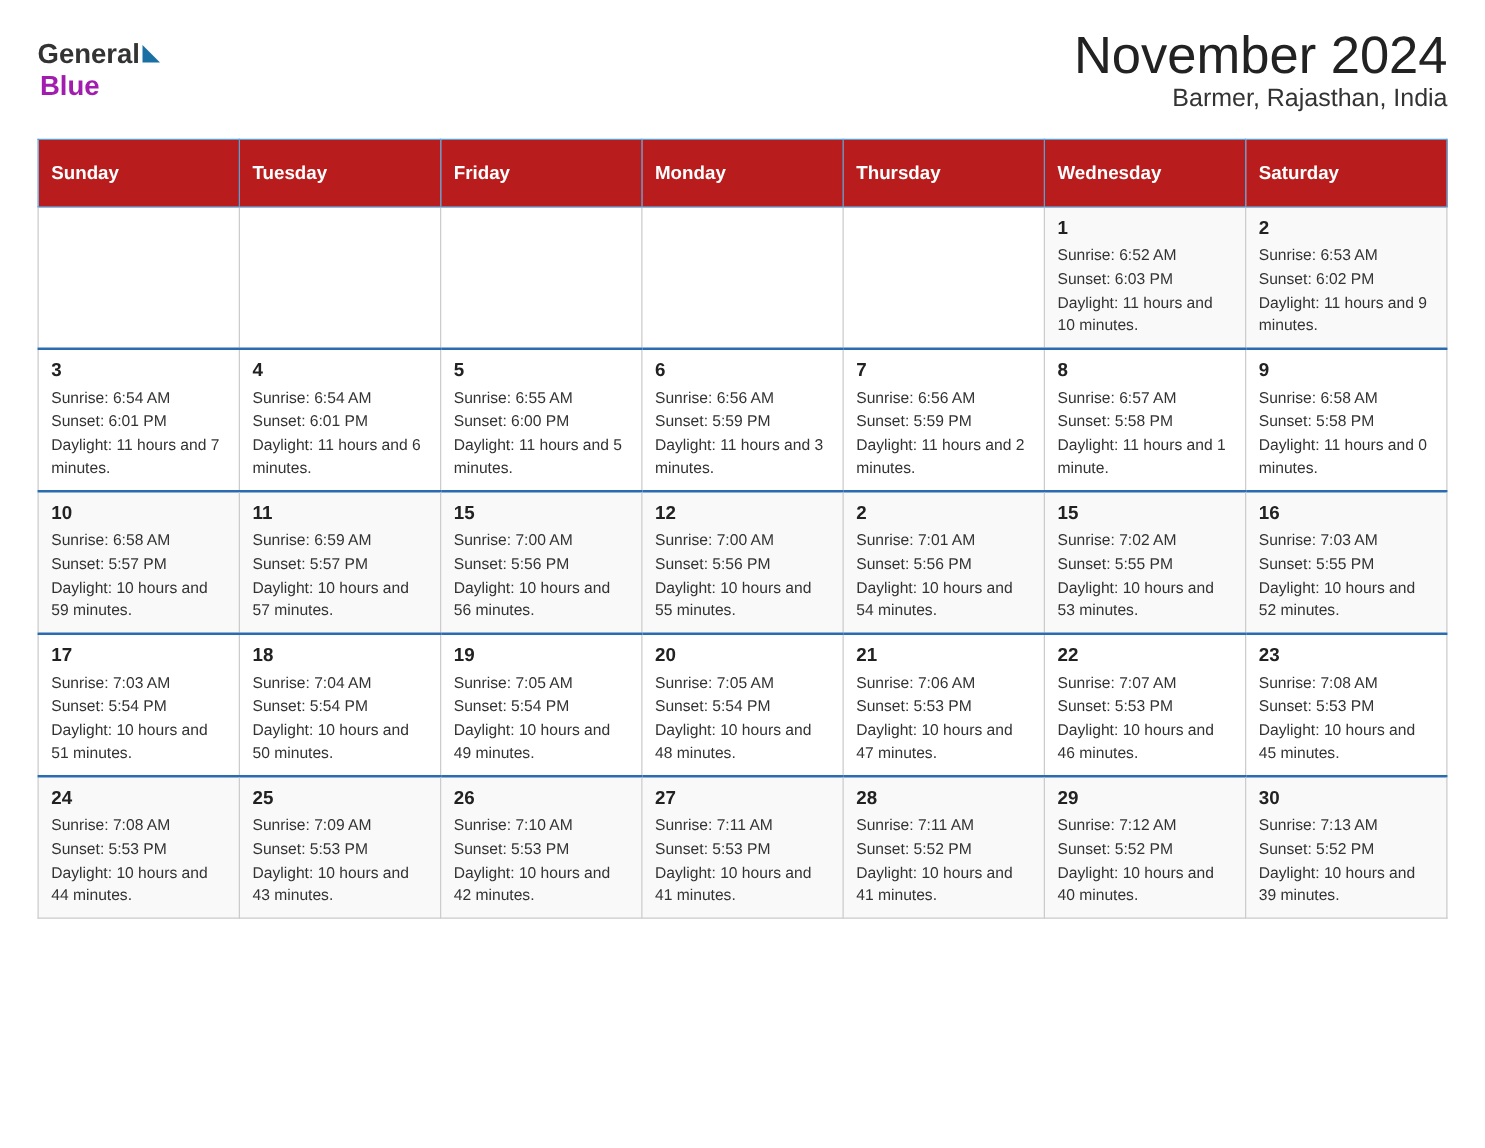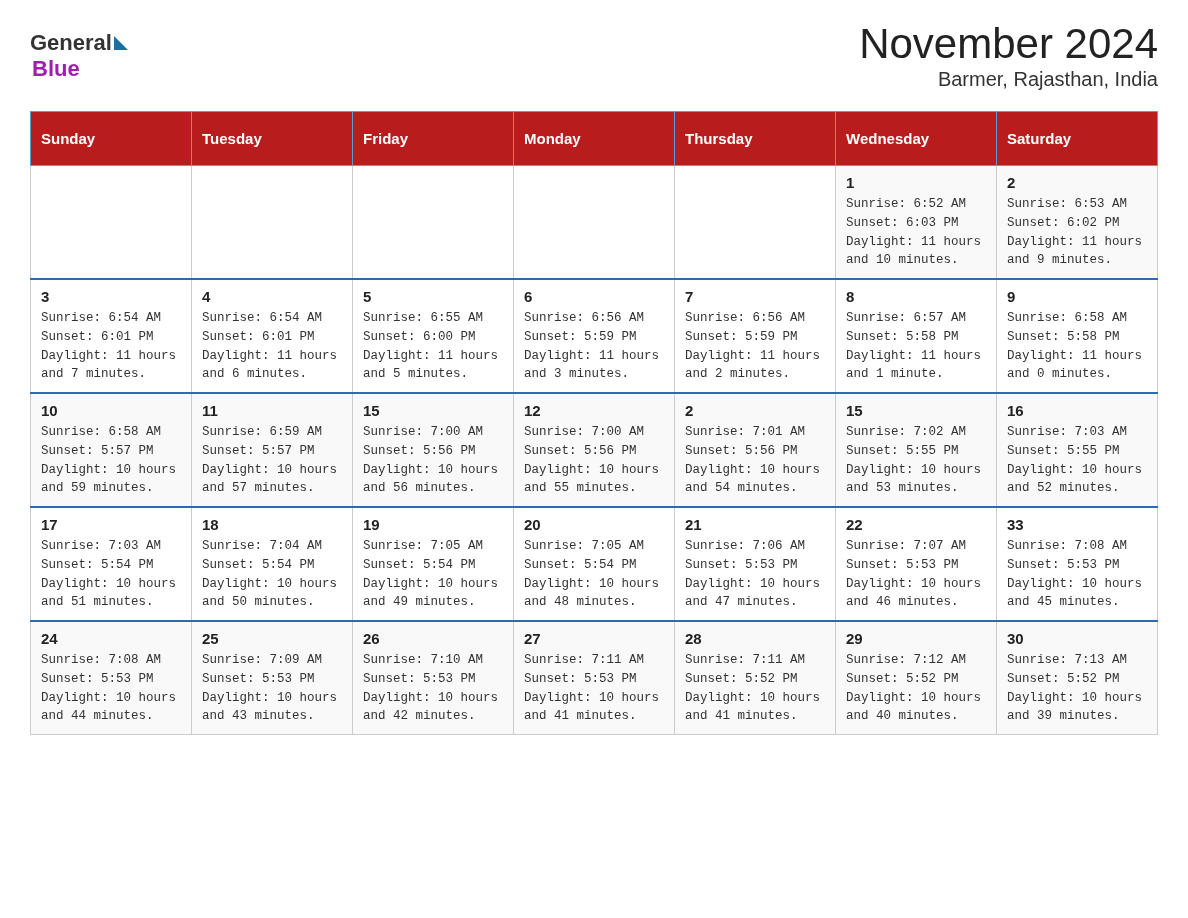--- a/index.html
+++ b/index.html
@@ -94,21 +94,20 @@
     .day-number {
       font-size: 15px;
       font-weight: bold;
       margin-bottom: 4px;
       color: #222;
     }
     .day-info {
       font-size: 12.5px;
       color: #333;
       line-height: 1.5;
-      font-family: Liberation Mono, monospace;
     }
     .empty-cell {
       background: #fff !important;
     }
     .row-divider td {
       border-top: 2px solid #2b6cb0;
     }
   </style>
 </head>
 <body>
@@ -236,21 +235,21 @@
         </td>
         <td>
           <div class="day-number">21</div>
           <div class="day-info">Sunrise: 7:06 AM<br>Sunset: 5:53 PM<br>Daylight: 10 hours and 47 minutes.</div>
         </td>
         <td>
           <div class="day-number">22</div>
           <div class="day-info">Sunrise: 7:07 AM<br>Sunset: 5:53 PM<br>Daylight: 10 hours and 46 minutes.</div>
         </td>
         <td>
-          <div class="day-number">33</div>
+          <div class="day-number">23</div>
           <div class="day-info">Sunrise: 7:08 AM<br>Sunset: 5:53 PM<br>Daylight: 10 hours and 45 minutes.</div>
         </td>
       </tr>
       <tr class="row-divider">
         <td>
           <div class="day-number">24</div>
           <div class="day-info">Sunrise: 7:08 AM<br>Sunset: 5:53 PM<br>Daylight: 10 hours and 44 minutes.</div>
         </td>
         <td>
           <div class="day-number">25</div>

